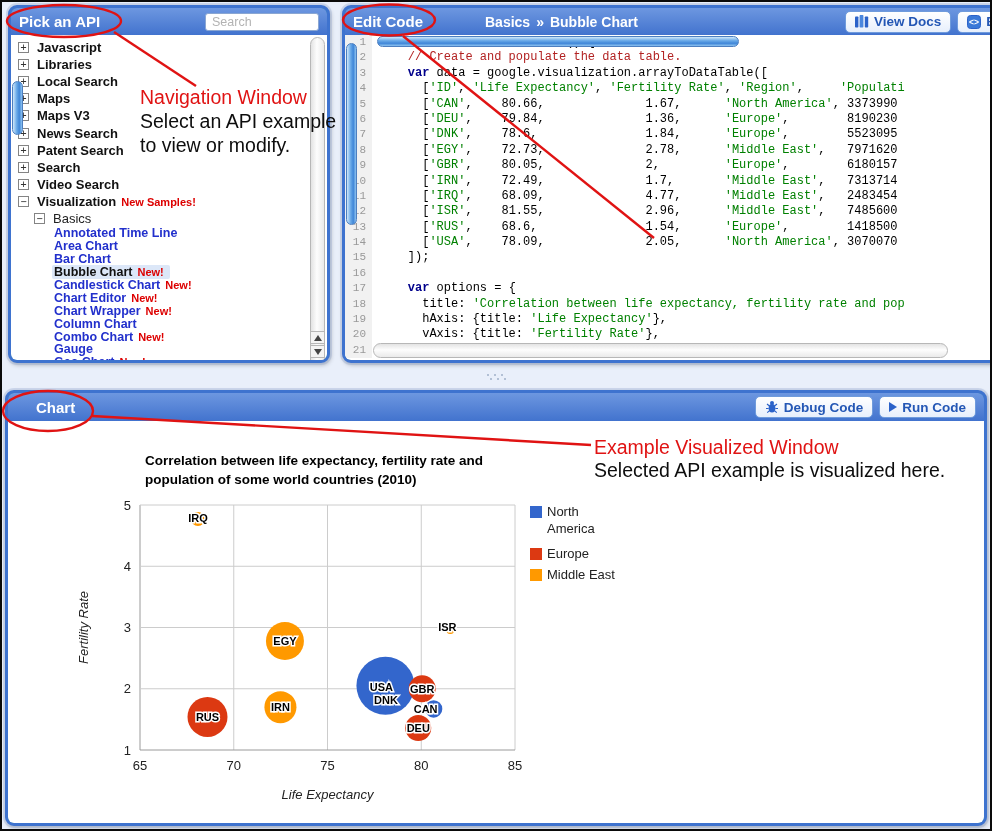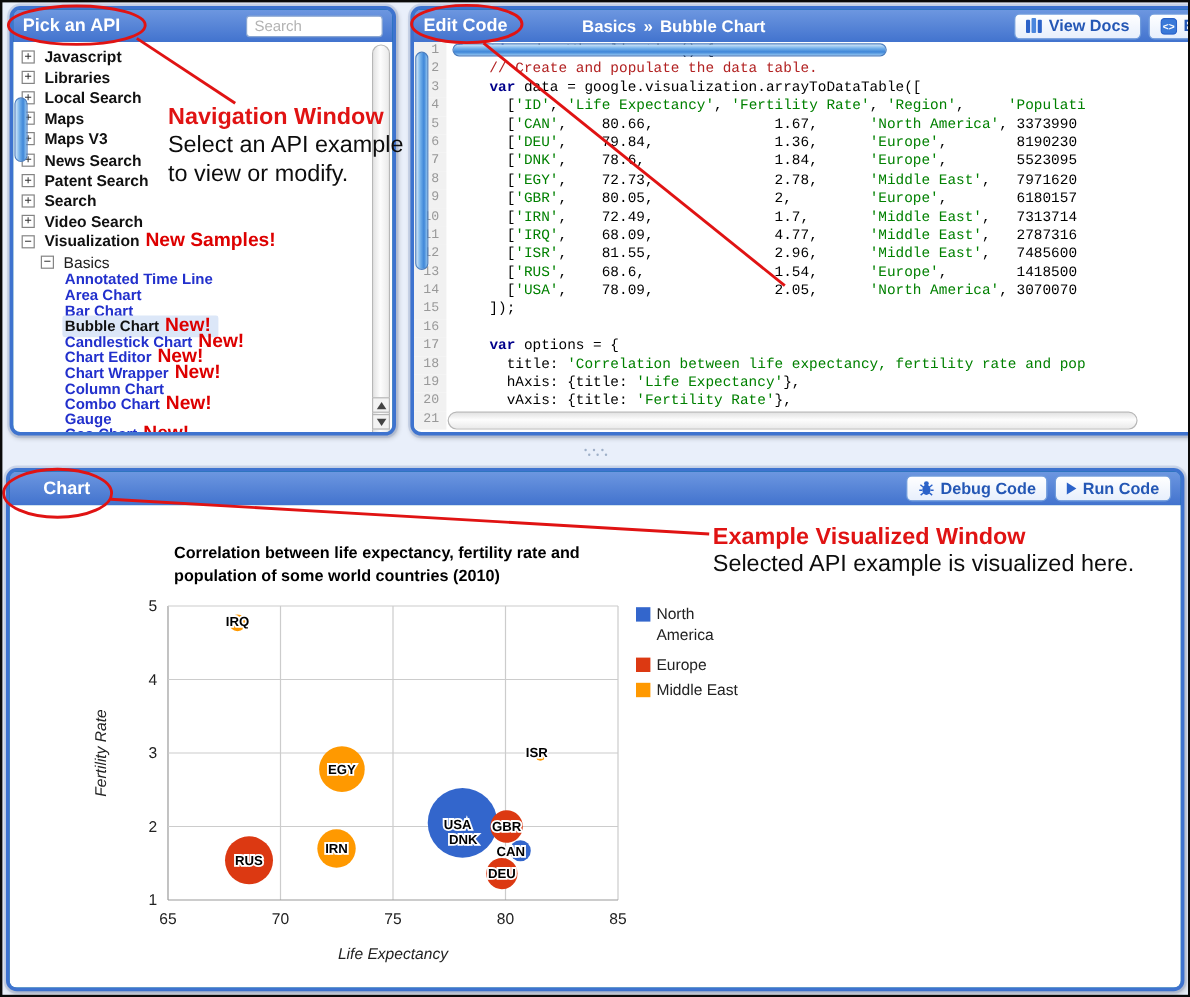--- a/index.html
+++ b/index.html
@@ -43,21 +43,21 @@
   .t-row { display:flex; align-items:center; white-space:nowrap; }
   .t-row.ind0 { padding-left:7px;  height:17.1px; font-size:13px; }
   .t-row.ind1 { padding-left:23px; height:17px;  font-size:13px; }
   .t-row.ind2 { padding-left:41px; height:12.9px; font-size:12.5px; }
   .pm { width:11px; height:11px; border:1px solid #848484; background:#fff; color:#333;
         font:10px/9px "DejaVu Sans Mono",monospace; text-align:center; margin-right:6px; flex:0 0 auto; }
   .t-label.link { color:#2230cc; }
   .t-label.plain { font-weight:normal; color:#222; }
   .t-wrap { display:inline-flex; gap:5px; align-items:baseline; padding:0 6px 0 2px; border-radius:2px; }
   .t-wrap.sel { background:#dce7f8; }
-  .badge { color:var(--badge); font-size:16px; font-weight:bold; }
+  .badge { color:var(--badge); font-size:11px; font-weight:bold; }
 
   
   #code-lines { position:absolute; inset:0; font:12px/15.4px "Liberation Mono","DejaVu Sans Mono",monospace; }
   .c-row { display:flex; height:15.4px; white-space:pre; }
   .c-ln { flex:0 0 27px; background:#f1f1f1; color:#999; text-align:right; padding-right:6px; font-size:11px; }
   .c-code { padding-left:7px; }
   .tok-k { color:#00008b; font-weight:bold; }
   .tok-c { color:#b22222; }
   .tok-s { color:#008000; }
   .tok-p { color:#000; }
@@ -88,21 +88,21 @@
   .tick  { font:13px "Liberation Sans",sans-serif; fill:#222; }
   .atitle{ font:italic 13px "Liberation Sans",sans-serif; fill:#222; }
   .ltext { font:13px "Liberation Sans",sans-serif; fill:#222; }
   .blabel{ font:bold 11px "Liberation Sans",sans-serif; fill:#000; stroke:#fff; stroke-width:3px;
            paint-order:stroke; text-anchor:middle; }
 
   
   #ann-svg { position:absolute; inset:0; z-index:60; pointer-events:none; }
   .ann-el { fill:none; stroke:var(--ann); stroke-width:2.4px; }
   .ann-block { position:absolute; z-index:61; pointer-events:none; white-space:nowrap; }
-  .ann-title { color:var(--ann); font-weight:bold; font-size:19.5px; }
+  .ann-title { color:var(--ann); font-weight:normal; font-size:19.5px; }
   .ann-line  { color:#0d0d0d; font-size:19.5px; line-height:24px; }
 
   
   .icon-books, .icon-html, .icon-bug { display:inline-block; }
 </style>
 </head>
 <body>
 
 <div class="page">
 
@@ -287,21 +287,21 @@
           <div class="c-row"><span class="c-ln">1</span><span class="c-code"><span class="tok-k">function</span><span class="tok-p"> drawVisualization() {</span></span></div>
           <div class="c-row"><span class="c-ln">2</span><span class="c-code"><span class="tok-c">    // Create and populate the data table.</span></span></div>
           <div class="c-row"><span class="c-ln">3</span><span class="c-code"><span class="tok-p">    </span><span class="tok-k">var</span><span class="tok-p"> data = google.visualization.arrayToDataTable([</span></span></div>
           <div class="c-row"><span class="c-ln">4</span><span class="c-code"><span class="tok-p">      [</span><span class="tok-s">'ID'</span><span class="tok-p">, </span><span class="tok-s">'Life Expectancy'</span><span class="tok-p">, </span><span class="tok-s">'Fertility Rate'</span><span class="tok-p">, </span><span class="tok-s">'Region'</span><span class="tok-p">,     </span><span class="tok-s">'Populati</span></span></div>
           <div class="c-row"><span class="c-ln">5</span><span class="c-code"><span class="tok-p">      [</span><span class="tok-s">'CAN'</span><span class="tok-p">,    80.66,              1.67,      </span><span class="tok-s">'North America'</span><span class="tok-p">, 3373990</span></span></div>
           <div class="c-row"><span class="c-ln">6</span><span class="c-code"><span class="tok-p">      [</span><span class="tok-s">'DEU'</span><span class="tok-p">,    79.84,              1.36,      </span><span class="tok-s">'Europe'</span><span class="tok-p">,        8190230</span></span></div>
           <div class="c-row"><span class="c-ln">7</span><span class="c-code"><span class="tok-p">      [</span><span class="tok-s">'DNK'</span><span class="tok-p">,    78.6,               1.84,      </span><span class="tok-s">'Europe'</span><span class="tok-p">,        5523095</span></span></div>
           <div class="c-row"><span class="c-ln">8</span><span class="c-code"><span class="tok-p">      [</span><span class="tok-s">'EGY'</span><span class="tok-p">,    72.73,              2.78,      </span><span class="tok-s">'Middle East'</span><span class="tok-p">,   7971620</span></span></div>
           <div class="c-row"><span class="c-ln">9</span><span class="c-code"><span class="tok-p">      [</span><span class="tok-s">'GBR'</span><span class="tok-p">,    80.05,              2,         </span><span class="tok-s">'Europe'</span><span class="tok-p">,        6180157</span></span></div>
           <div class="c-row"><span class="c-ln">10</span><span class="c-code"><span class="tok-p">      [</span><span class="tok-s">'IRN'</span><span class="tok-p">,    72.49,              1.7,       </span><span class="tok-s">'Middle East'</span><span class="tok-p">,   7313714</span></span></div>
-          <div class="c-row"><span class="c-ln">11</span><span class="c-code"><span class="tok-p">      [</span><span class="tok-s">'IRQ'</span><span class="tok-p">,    68.09,              4.77,      </span><span class="tok-s">'Middle East'</span><span class="tok-p">,   2787316</span></span></div>
+          <div class="c-row"><span class="c-ln">11</span><span class="c-code"><span class="tok-p">      [</span><span class="tok-s">'IRQ'</span><span class="tok-p">,    68.09,              4.77,      </span><span class="tok-s">'Middle East'</span><span class="tok-p">,   2483454</span></span></div>
           <div class="c-row"><span class="c-ln">12</span><span class="c-code"><span class="tok-p">      [</span><span class="tok-s">'ISR'</span><span class="tok-p">,    81.55,              2.96,      </span><span class="tok-s">'Middle East'</span><span class="tok-p">,   7485600</span></span></div>
           <div class="c-row"><span class="c-ln">13</span><span class="c-code"><span class="tok-p">      [</span><span class="tok-s">'RUS'</span><span class="tok-p">,    68.6,               1.54,      </span><span class="tok-s">'Europe'</span><span class="tok-p">,        1418500</span></span></div>
           <div class="c-row"><span class="c-ln">14</span><span class="c-code"><span class="tok-p">      [</span><span class="tok-s">'USA'</span><span class="tok-p">,    78.09,              2.05,      </span><span class="tok-s">'North America'</span><span class="tok-p">, 3070070</span></span></div>
           <div class="c-row"><span class="c-ln">15</span><span class="c-code"><span class="tok-p">    ]);</span></span></div>
           <div class="c-row"><span class="c-ln">16</span><span class="c-code"><span class="tok-p"></span></span></div>
           <div class="c-row"><span class="c-ln">17</span><span class="c-code"><span class="tok-p">    </span><span class="tok-k">var</span><span class="tok-p"> options = {</span></span></div>
           <div class="c-row"><span class="c-ln">18</span><span class="c-code"><span class="tok-p">      title: </span><span class="tok-s">'Correlation between life expectancy, fertility rate and pop</span></span></div>
           <div class="c-row"><span class="c-ln">19</span><span class="c-code"><span class="tok-p">      hAxis: {title: </span><span class="tok-s">'Life Expectancy'</span><span class="tok-p">},</span></span></div>
           <div class="c-row"><span class="c-ln">20</span><span class="c-code"><span class="tok-p">      vAxis: {title: </span><span class="tok-s">'Fertility Rate'</span><span class="tok-p">},</span></span></div>
           <div class="c-row"><span class="c-ln">21</span><span class="c-code"><span class="tok-p">      bubble: {textStyle: {fontSize: 11}},</span></span></div>

